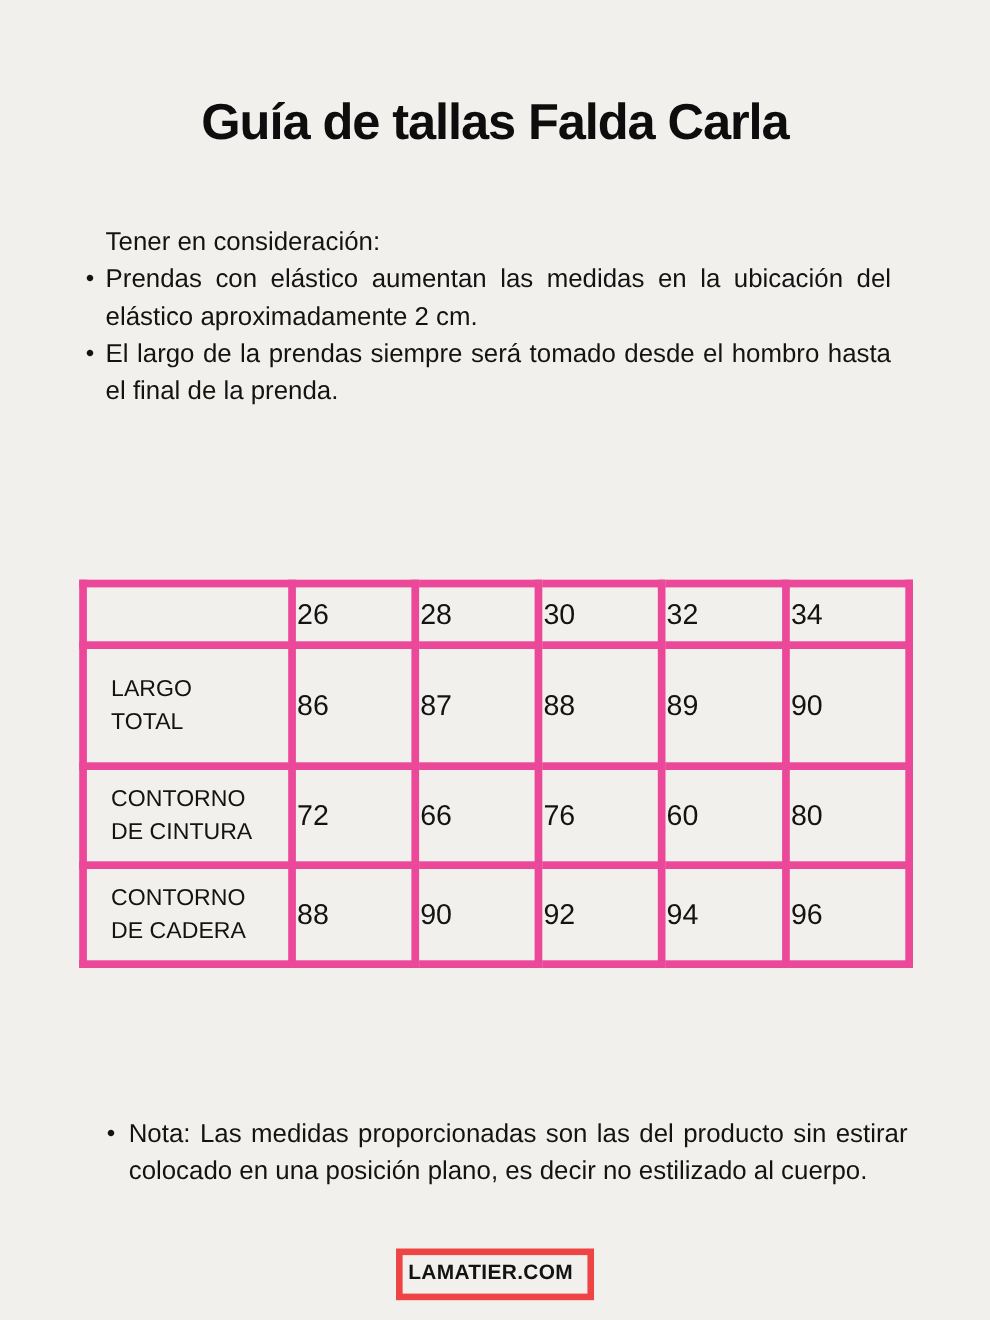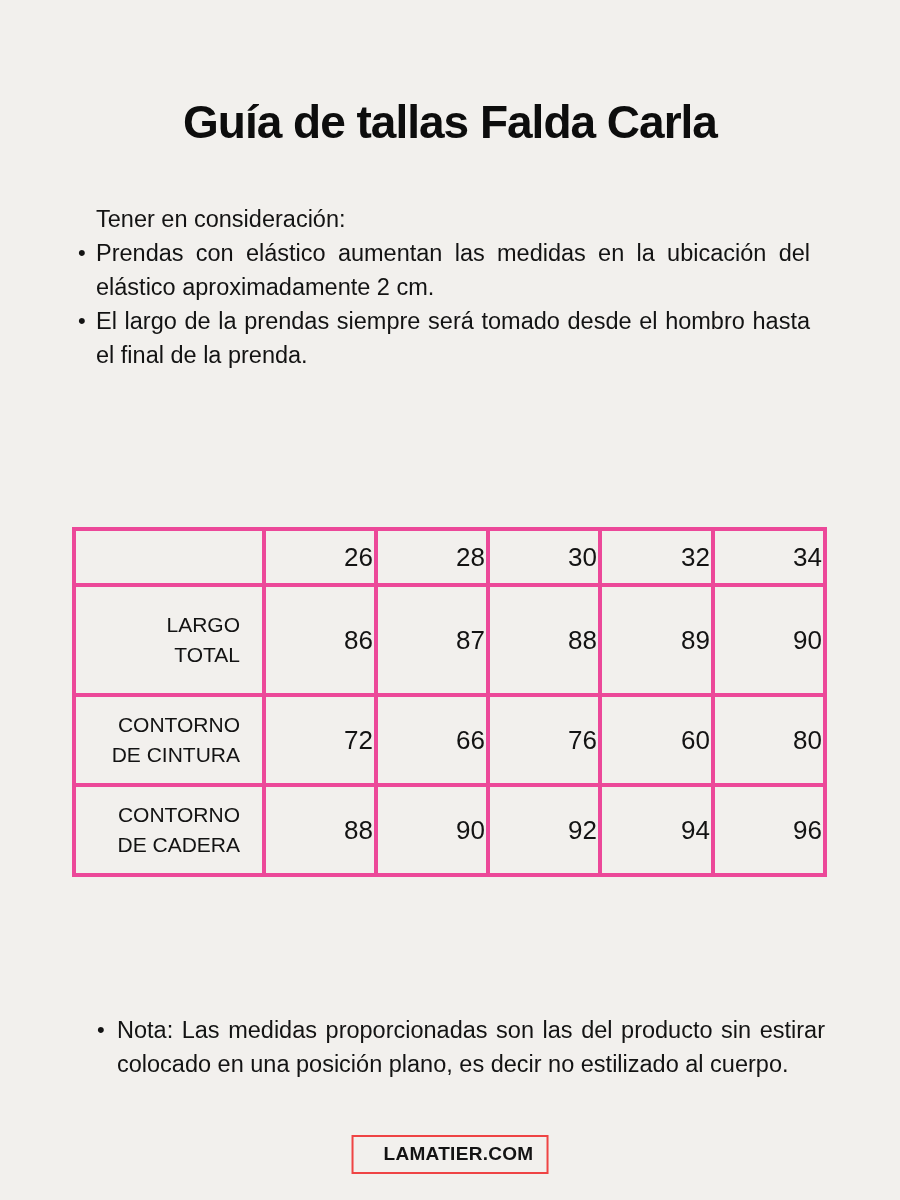--- a/index.html
+++ b/index.html
@@ -14,21 +14,21 @@
     font-family: "Liberation Sans", "DejaVu Sans", sans-serif;
   }
   .page {
     position: relative;
     width: 900px;
     height: 1200px;
     overflow: hidden;
   }
   .title {
     position: absolute;
-    top: 64px;
+    top: 52px;
     left: 0;
     width: 100%;
     text-align: center;
     font-size: 46px;
     font-weight: 900;
     letter-spacing: -1px;
     color: #0d0d0d;
   }
   .considerations {
     position: absolute;
@@ -57,22 +57,22 @@
   }
   .size-table {
     position: absolute;
     top: 527px;
     left: 72px;
     width: 751px;
     border-collapse: collapse;
     table-layout: fixed;
   }
   .size-table td {
-    border: 4px solid #ec4899;
-    text-align: right;
+    border: 7px solid #ec4899;
+    text-align: left;
     vertical-align: middle;
     font-size: 26px;
     overflow: hidden;
   }
   .size-table tr.header-row { height: 56px; }
   .size-table tr.row-1 { height: 110px; }
   .size-table tr.row-2 { height: 90px; }
   .size-table tr.row-3 { height: 90px; }
   .size-table td.label-cell {
     font-size: 21px;
@@ -89,22 +89,22 @@
   }
   .note .bullet { flex: 0 0 20px; width: 20px; }
   .note-label {
     font-weight: normal;
   }
   .footer-box {
     position: absolute;
     top: 1135px;
     left: 50%;
     transform: translateX(-50%);
-    border: 2px solid #ef4444;
-    padding: 6px 13px 7px 30px;
+    border: 6px solid #ef4444;
+    padding: 6px 13px 7px 5px;
     font-size: 19px;
     font-weight: bold;
     letter-spacing: 0.3px;
     white-space: nowrap;
   }
 </style>
 </head>
 <body>
 
 <div class="page">

